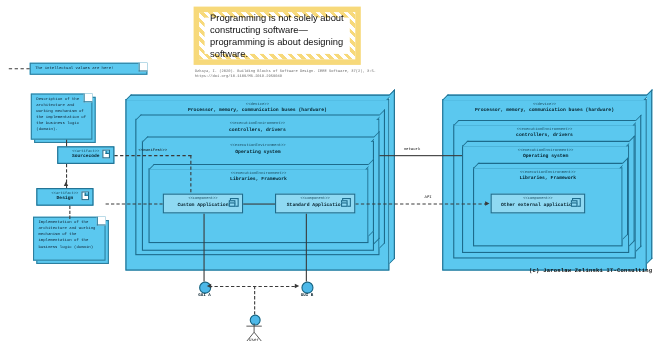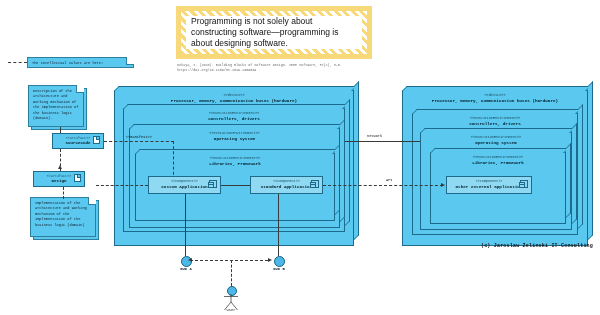--- a/index.html
+++ b/index.html
@@ -3,21 +3,21 @@
 <meta charset="utf-8">
 <style>
   html,body{margin:0;padding:0;}
   body{
     width:600px;height:315px;background:#ffffff;overflow:hidden;position:relative;
     font-family:"Liberation Sans", sans-serif;
   }
   .canvas{position:absolute;left:0;top:0;width:600px;height:315px;}
 
   
-  .quote-wrap{position:absolute;left:176px;top:6px;width:196px;height:53px;
+  .quote-wrap{position:absolute;left:176px;top:6px;width:152px;height:53px;
      border:5px solid #f7d97a;background:#ffffff;box-sizing:border-box;
      background-image:repeating-linear-gradient(45deg,#f7d97a 0 3px,#ffffff 3px 6px);
      padding:5px;}
   .quote-inner{background:#ffffff;width:100%;height:100%;box-sizing:border-box;
      display:flex;align-items:center;justify-content:flex-start;padding:2px 5px;}
   .quote-text{font-size:8.5px;line-height:11px;color:#111;}
 
   .citation{position:absolute;left:177px;top:63px;width:190px;
      font-size:3.4px;line-height:5px;color:#6b6b6b;font-family:"Liberation Mono", monospace;}
 

